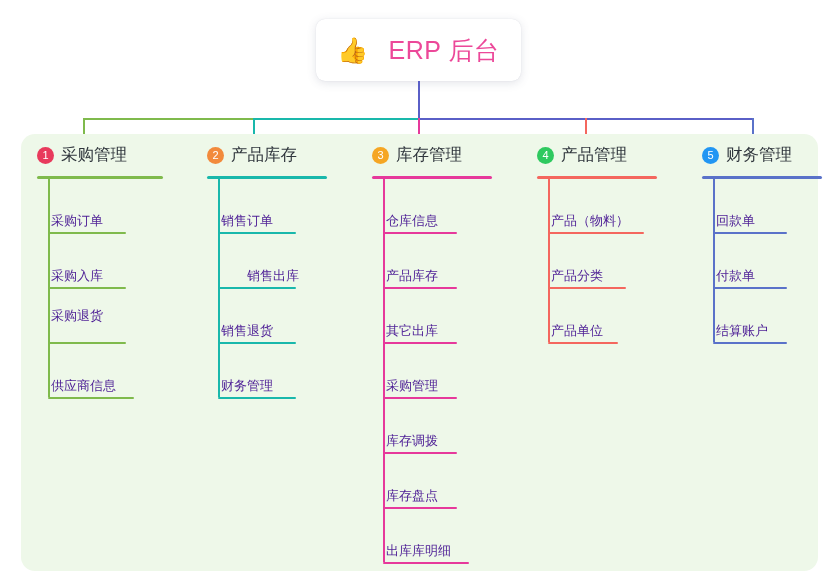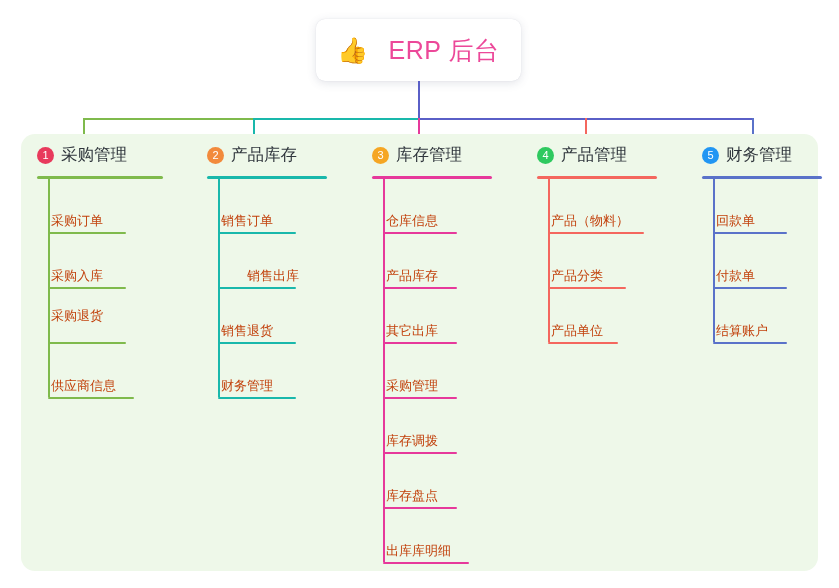--- a/index.html
+++ b/index.html
@@ -54,21 +54,21 @@
     flex:0 0 auto;
   }
   .head-text{font-size:16.5px;color:#2f353c;}
   .head-rule{position:absolute;left:16px;height:2.5px;border-radius:2px;}
 
   
   .spine{position:absolute;width:2px;}
   .leaf{position:absolute;}
   .leaf-text{
     position:absolute;
-    font-size:13px;color:#c2410c;white-space:nowrap;
+    font-size:13px;color:#4c1d95;white-space:nowrap;
   }
   .leaf-rule{position:absolute;height:1.6px;border-radius:1px;}
 </style>
 </head>
 <body>
 
 <div id="stage">
 
   <div class="title-card">
     <span class="title-emoji">👍</span>

